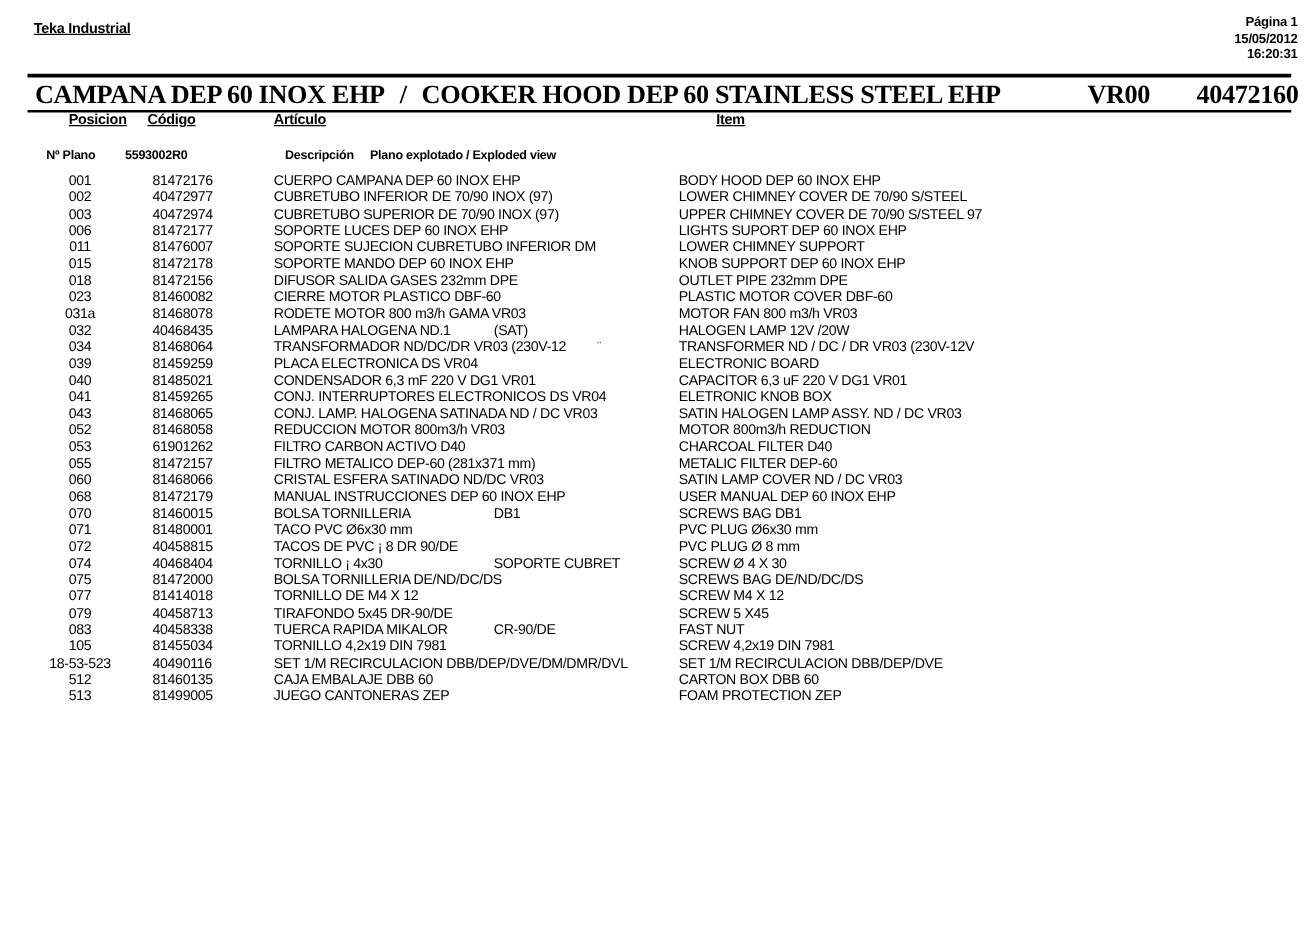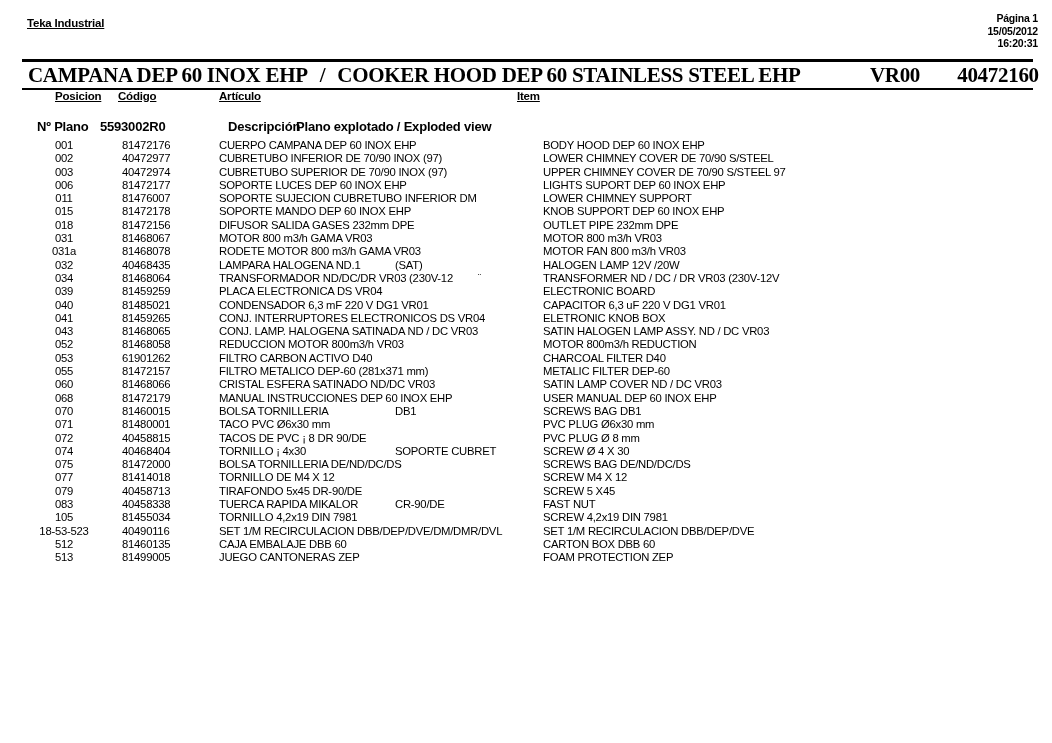--- a/index.html
+++ b/index.html
@@ -131,30 +131,30 @@
     position: absolute;
     font-size: 11.5px;
     font-weight: bold;
     text-decoration: underline;
     letter-spacing: -0.2px;
     white-space: nowrap;
   }
   .ch-pos  { left: 55px;  top: 0; }
   .ch-cod  { left: 118px; top: 0; }
   .ch-art  { left: 219px; top: 0; }
-  .ch-item { left: 517px; top: 0; }
+  .ch-item { left: 573px; top: 0; }
 
   
   .plano-line {
     position: absolute;
     left: 0;
     top: 119px;
     width: 1052px;
     height: 16px;
-    font-size: 13px;
+    font-size: 10px;
     font-weight: bold;
     letter-spacing: -0.2px;
     white-space: nowrap;
   }
   .plano-line span { position: absolute; }
   .pl-label { left: 37px;  top: 0; }
   .pl-value { left: 100px; top: 0; }
   .pl-desc  { left: 228px; top: 0; }
   .pl-descv { left: 296px; top: 0; }
 
@@ -278,24 +278,24 @@
         <span class="c-art">SOPORTE MANDO DEP 60 INOX EHP</span>
         <span class="c-item">KNOB SUPPORT DEP 60 INOX EHP</span>
       </div>
       <div class="row">
         <span class="c-pos">018</span>
         <span class="c-cod">81472156</span>
         <span class="c-art">DIFUSOR SALIDA GASES 232mm DPE</span>
         <span class="c-item">OUTLET PIPE 232mm DPE</span>
       </div>
       <div class="row">
-        <span class="c-pos">031</span>
-        <span class="c-cod">81468067</span>
-        <span class="c-art">MOTOR 800 m3/h GAMA VR03</span>
-        <span class="c-item">MOTOR 800 m3/h VR03</span>
+        <span class="c-pos">023</span>
+        <span class="c-cod">81460082</span>
+        <span class="c-art">CIERRE MOTOR PLASTICO DBF-60</span>
+        <span class="c-item">PLASTIC MOTOR COVER DBF-60</span>
       </div>
       <div class="row">
         <span class="c-pos">031a</span>
         <span class="c-cod">81468078</span>
         <span class="c-art">RODETE MOTOR 800 m3/h GAMA VR03</span>
         <span class="c-item">MOTOR FAN 800 m3/h VR03</span>
       </div>
       <div class="row">
         <span class="c-pos">032</span>
         <span class="c-cod">40468435</span>

